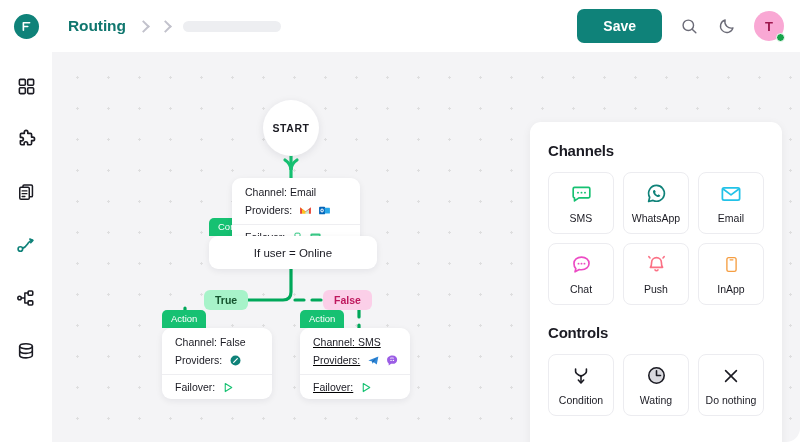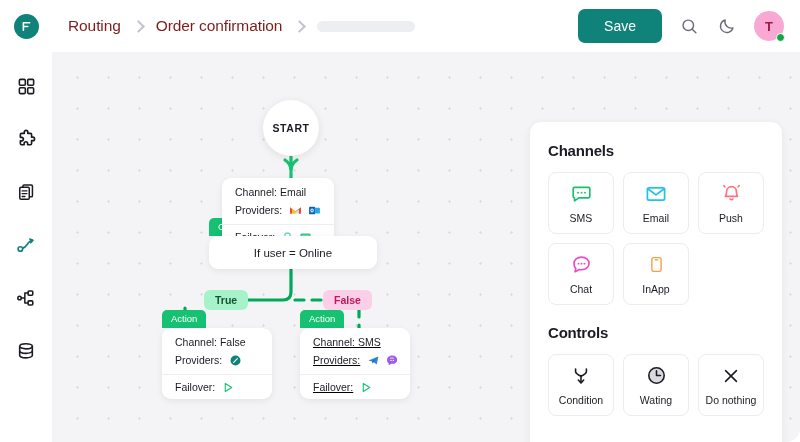--- a/index.html
+++ b/index.html
@@ -29,40 +29,40 @@
     position: absolute; left: 14px; top: 14px;
     width: 25px; height: 25px; border-radius: 50%;
     background: #0f8279;
     display: flex; align-items: center; justify-content: center;
   }
   .breadcrumb {
     position: absolute; left: 68px; top: 0; height: 52px;
     display: flex; align-items: center; gap: 13px;
   }
   .crumb {
-    font-size: 15.5px; font-weight: normal; color: #7f1d1d;
+    font-size: 15.5px; font-weight: bold; color: #0f766e;
     letter-spacing: -0.1px; white-space: nowrap;
   }
   .chev {
     width: 9px; height: 9px;
     border-right: 2px solid #c2c2cc;
     border-top: 2px solid #c2c2cc;
     transform: rotate(45deg);
   }
   .skeleton {
     width: 98px; height: 11px; border-radius: 6px;
     background: #edeef1;
   }
   .header-right {
     position: absolute; right: 16px; top: 0; height: 52px;
     display: flex; align-items: center; gap: 16px;
   }
   .save-btn {
     background: #0f8279; color: #fff;
-    font-size: 14px; font-weight: normal;
+    font-size: 14px; font-weight: bold;
     border: none; border-radius: 7px;
     padding: 9px 26px; cursor: pointer;
     font-family: "Liberation Sans", sans-serif;
   }
   .icon-btn {
     width: 22px; height: 22px; cursor: pointer;
     display: flex; align-items: center; justify-content: center;
   }
   .avatar-wrap { position: relative; width: 30px; height: 30px; }
   .avatar {
@@ -187,21 +187,20 @@
 
     <div class="logo">
       <svg width="15" height="15" viewBox="0 0 24 24" fill="none">
         <path d="M7 6h10M7 6v12M7 12h7" stroke="#fff" stroke-width="2.6" stroke-linecap="round"></path>
       </svg>
     </div>
 
     <div class="breadcrumb">
       <span class="crumb">Routing</span>
       <span class="chev"></span>
-      <span class="crumb">Order confirmation</span>
       <span class="chev"></span>
       <span class="skeleton"></span>
     </div>
 
     <div class="header-right">
       <button class="save-btn">Save</button>
 
       <div class="icon-btn">
         <svg width="19" height="19" viewBox="0 0 24 24" fill="none">
           <circle cx="10.5" cy="10.5" r="6.6" stroke="#6b6b77" stroke-width="1.8"></circle>
@@ -286,21 +285,21 @@
       <path d="M239 216 v24 q0 8 -8 8 h-54" stroke="#00a85a" stroke-width="3.2" fill="none" stroke-linecap="round" stroke-linejoin="round"></path>
 
       <path d="M133 256 v34" stroke="#00a85a" stroke-width="3.2" fill="none" stroke-linecap="round"></path>
 
       <path d="M243 248 h60" stroke="#00a85a" stroke-width="3.2" fill="none" stroke-dasharray="9 8" stroke-linecap="round"></path>
       <path d="M307 256 v34" stroke="#00a85a" stroke-width="3.2" fill="none" stroke-dasharray="9 8" stroke-linecap="round"></path>
     </svg>
 
     <div class="start-node" style="left:211px; top:48px;">START</div>
 
-    <div class="node" style="left:170px; top:126px; width:112px;">
+    <div class="node" style="left:180px; top:126px; width:128px;">
       <div class="node-row" style="padding-top:5px;">
         <span class="node-label">Channel: Email</span>
       </div>
       <div class="node-row" style="padding-bottom:5px;">
         <span class="node-label">Providers:</span>
         <span class="prov">
           <svg width="13" height="13" viewBox="0 0 24 24">
             <path d="M2 6.2v12h3.6V10l6.4 4.8L18.4 10v8.2H22v-12l-10 7.5z" fill="#ea4335"></path>
             <path d="M2 6.2l10 7.5V18.2H5.6V10z" fill="#fbbc05" opacity="0.9"></path>
             <path d="M22 6.2l-10 7.5V18.2h6.4V10z" fill="#34a853" opacity="0.25"></path>
@@ -400,56 +399,65 @@
             <svg width="21" height="21" viewBox="0 0 24 24" fill="none">
               <path d="M4 5h16a1.5 1.5 0 011.5 1.5v9A1.5 1.5 0 0120 17H9l-5 3.5V17a1.5 1.5 0 01-1.5-1.5v-9A1.5 1.5 0 014 5z" stroke="#16c172" stroke-width="1.9" stroke-linejoin="round"></path>
               <circle cx="8" cy="11" r="1.1" fill="#16c172"></circle>
               <circle cx="12" cy="11" r="1.1" fill="#16c172"></circle>
               <circle cx="16" cy="11" r="1.1" fill="#16c172"></circle>
             </svg>
           </span>
           <span class="tile-label">SMS</span>
         </div>
 
+        <div class="tile">
+          <span class="tile-icon">
+            <svg width="21" height="21" viewBox="0 0 24 24" fill="none">
+              <path d="M12 2.8a9 9 0 00-7.8 13.5L3 21.2l5.1-1.3A9 9 0 1012 2.8z" stroke="#0f8279" stroke-width="1.9" stroke-linejoin="round"></path>
+              <path d="M9 8.4c.4-.5 1-.4 1.3.1l.7 1.2c.2.4.1.7-.2 1-.4.4-.4.7-.1 1.1.5.8 1.2 1.4 2 1.8.4.2.7.1 1-.2.3-.4.6-.4 1-.2l1.2.7c.5.3.6.9.1 1.3-1 .9-2.2 1-3.5.4-1.9-.9-3.4-2.4-4.2-4.3-.5-1.2-.4-2.2.4-2.9z" fill="#0f8279"></path>
+            </svg>
+          </span>
+          <span class="tile-label">WhatsApp</span>
+        </div>
 
         <div class="tile">
           <span class="tile-icon">
             <svg width="22" height="22" viewBox="0 0 24 24" fill="none">
               <rect x="2.6" y="5.2" width="18.8" height="13.6" rx="1.8" stroke="#22c2e8" stroke-width="1.9"></rect>
               <path d="M3.4 6.6L12 13l8.6-6.4" stroke="#22c2e8" stroke-width="1.9" stroke-linejoin="round"></path>
             </svg>
           </span>
           <span class="tile-label">Email</span>
-        </div>
-
-        <div class="tile">
-          <span class="tile-icon">
-            <svg width="21" height="21" viewBox="0 0 24 24" fill="none">
-              <path d="M12 4.2a5.6 5.6 0 00-5.6 5.6c0 4-1.4 5.4-1.4 5.4h14s-1.4-1.4-1.4-5.4A5.6 5.6 0 0012 4.2z" stroke="#fb7185" stroke-width="1.9" stroke-linejoin="round"></path>
-              <path d="M10.3 18.2a2 2 0 003.4 0" stroke="#fb7185" stroke-width="1.9" stroke-linecap="round"></path>
-              <path d="M4.6 4.5L3.2 3M19.4 4.5L20.8 3" stroke="#fb7185" stroke-width="1.7" stroke-linecap="round"></path>
-            </svg>
-          </span>
-          <span class="tile-label">Push</span>
         </div>
 
         <div class="tile">
           <span class="tile-icon">
             <svg width="21" height="21" viewBox="0 0 24 24" fill="none">
               <path d="M12 3.6c5 0 8.6 3.2 8.6 7.2 0 4-3.6 7.2-8.6 7.2-.9 0-1.8-.1-2.6-.3L4.6 20.4l.9-3.6C4 15.4 3.4 13.4 3.4 10.8c0-4 3.6-7.2 8.6-7.2z" stroke="#ec4bc4" stroke-width="1.9" stroke-linejoin="round"></path>
               <circle cx="8.6" cy="11" r="1.1" fill="#ec4bc4"></circle>
               <circle cx="12" cy="11" r="1.1" fill="#ec4bc4"></circle>
               <circle cx="15.4" cy="11" r="1.1" fill="#ec4bc4"></circle>
             </svg>
           </span>
           <span class="tile-label">Chat</span>
         </div>
 
         <div class="tile">
           <span class="tile-icon">
+            <svg width="21" height="21" viewBox="0 0 24 24" fill="none">
+              <path d="M12 4.2a5.6 5.6 0 00-5.6 5.6c0 4-1.4 5.4-1.4 5.4h14s-1.4-1.4-1.4-5.4A5.6 5.6 0 0012 4.2z" stroke="#fb7185" stroke-width="1.9" stroke-linejoin="round"></path>
+              <path d="M10.3 18.2a2 2 0 003.4 0" stroke="#fb7185" stroke-width="1.9" stroke-linecap="round"></path>
+              <path d="M4.6 4.5L3.2 3M19.4 4.5L20.8 3" stroke="#fb7185" stroke-width="1.7" stroke-linecap="round"></path>
+            </svg>
+          </span>
+          <span class="tile-label">Push</span>
+        </div>
+
+        <div class="tile">
+          <span class="tile-icon">
             <svg width="17" height="21" viewBox="0 0 24 24" fill="none">
               <rect x="5.5" y="2.2" width="13" height="19.6" rx="2.6" stroke="#f59e42" stroke-width="1.9"></rect>
               <path d="M10 5.4h4" stroke="#f59e42" stroke-width="1.7" stroke-linecap="round"></path>
             </svg>
           </span>
           <span class="tile-label">InApp</span>
         </div>
       </div>
 
       <h2>Controls</h2>

